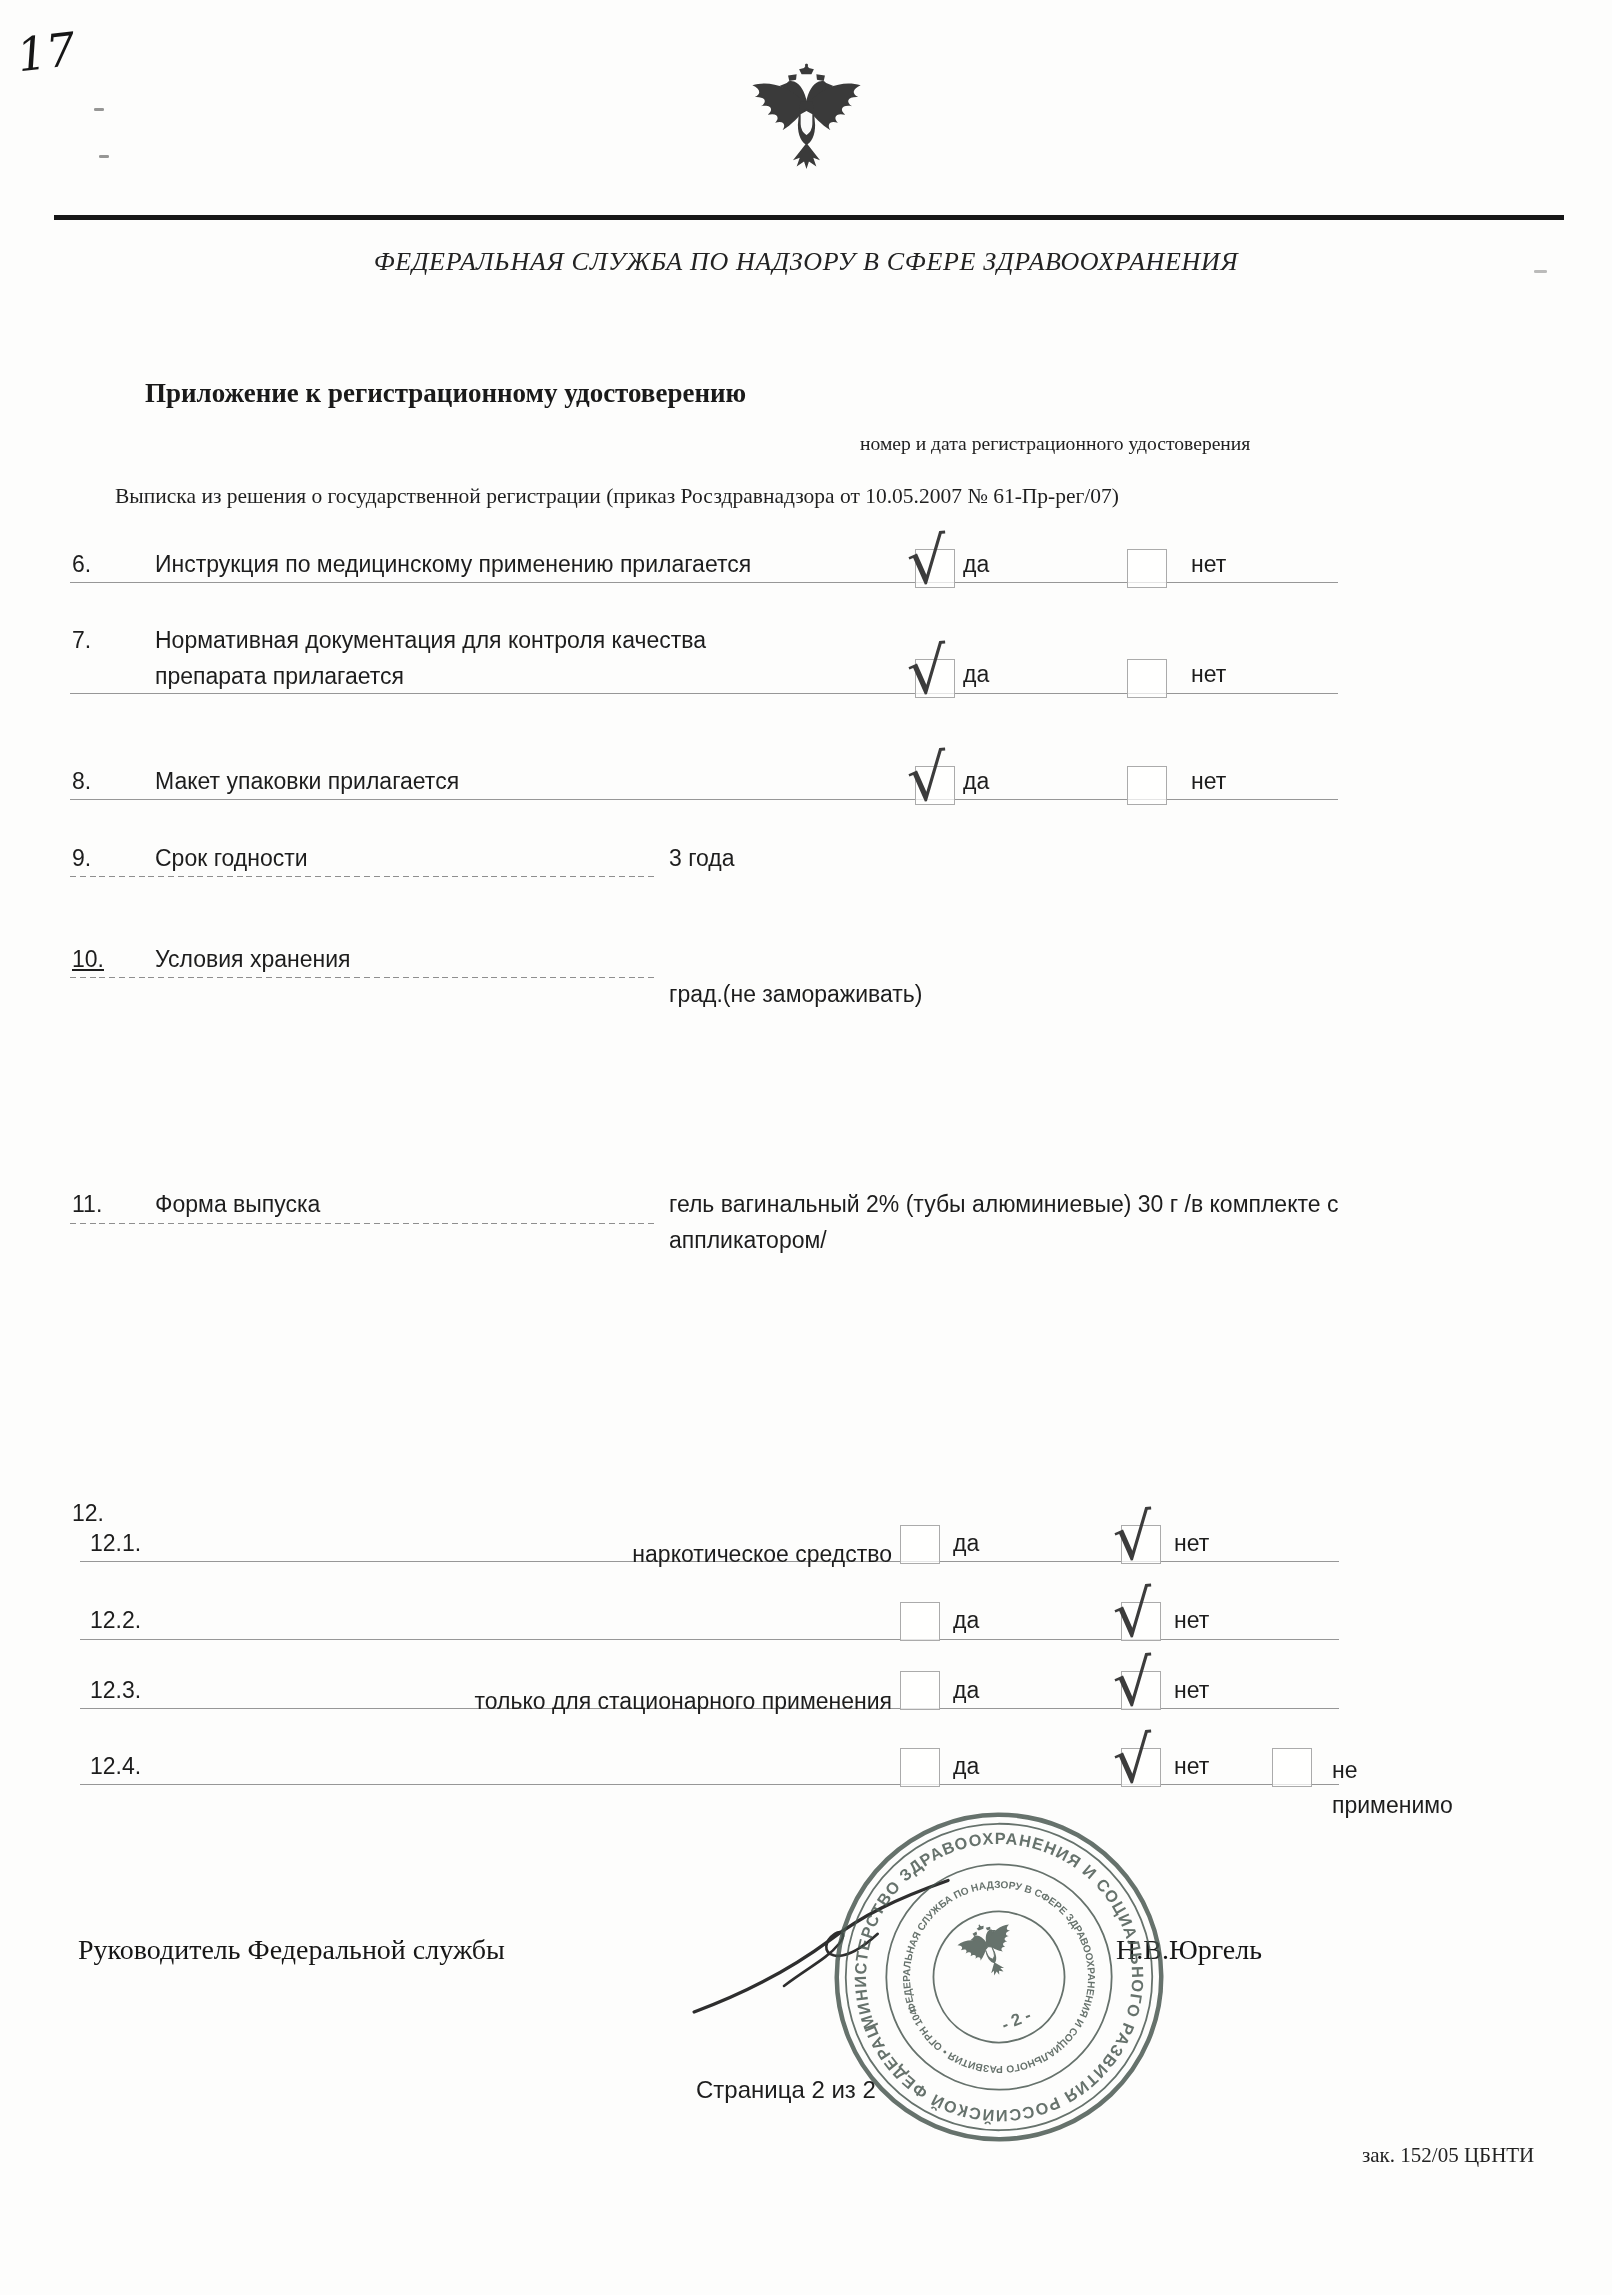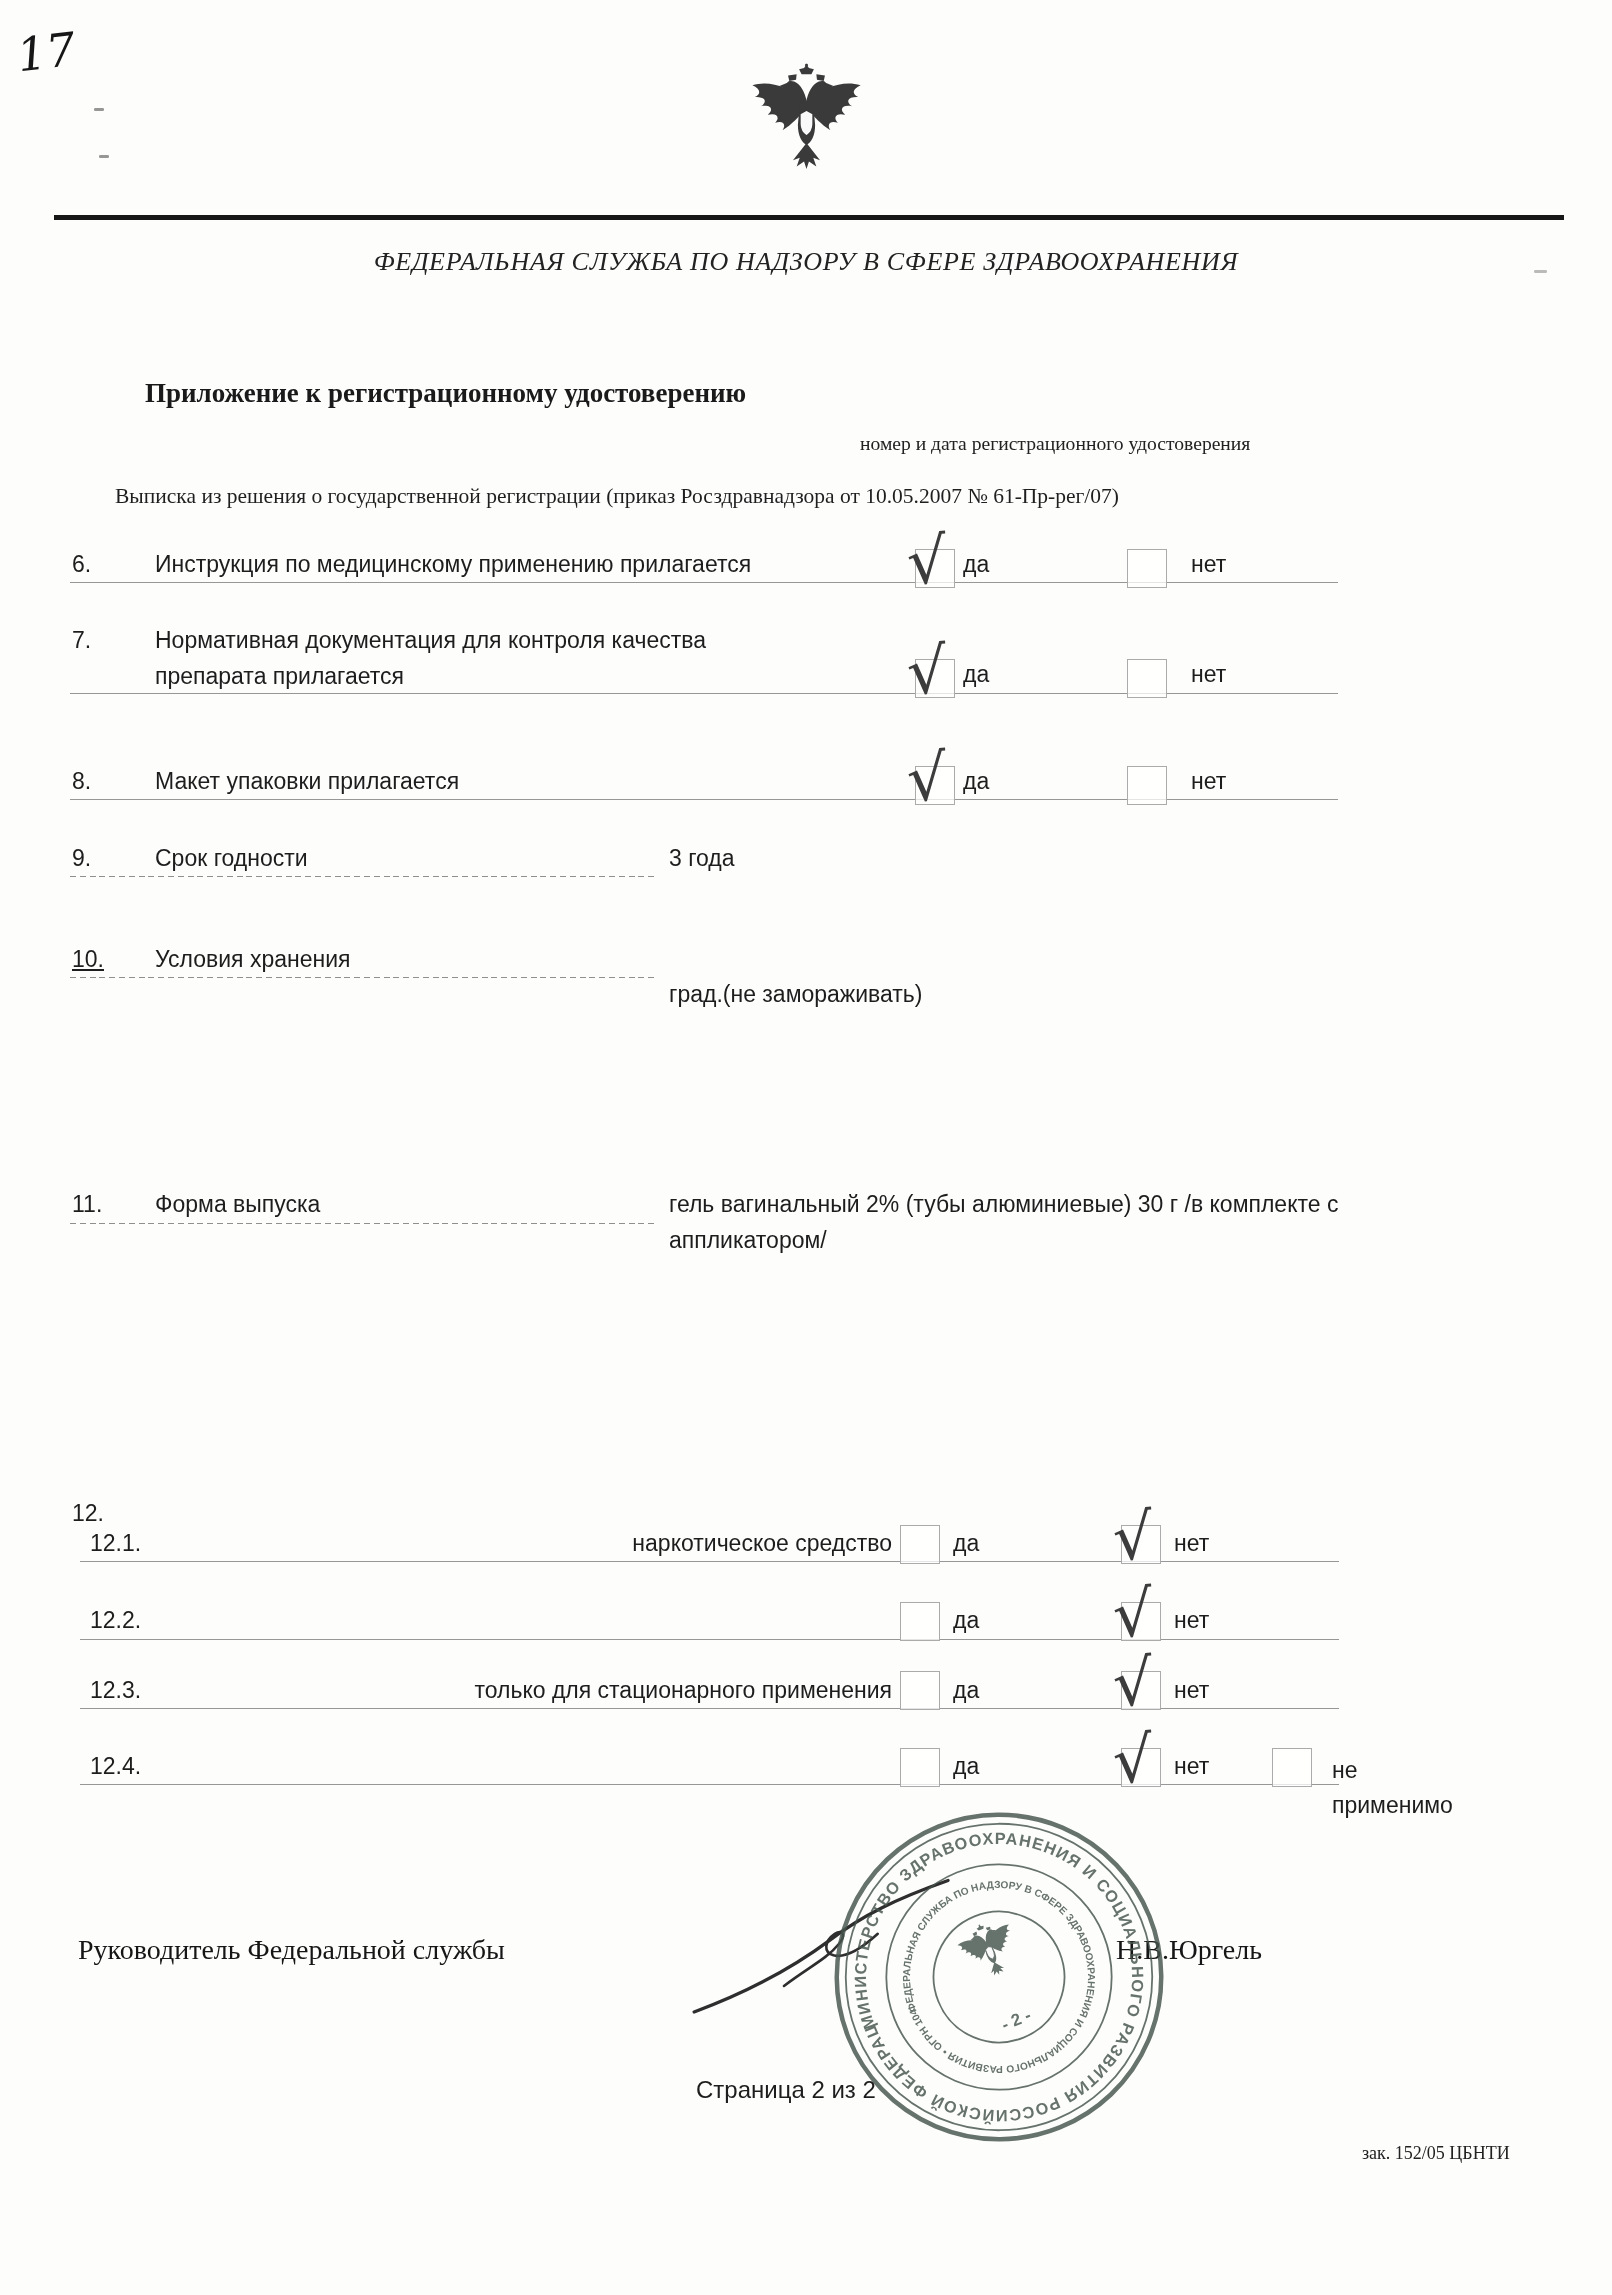--- a/index.html
+++ b/index.html
@@ -32,21 +32,21 @@
     font-family:"Liberation Serif", serif; font-size:31px; color:#1a1a1a;
     border-bottom:2.6px solid #2a2a2a; padding:0 6.5px 3.9px 2.6px; }
   .certcap { position:absolute; left:860px; top:433px;
     font-family:"Liberation Serif", serif; font-size:19.6px; color:#222; }
   .extract { position:absolute; left:115px; top:484px;
     font-family:"Liberation Serif", serif; font-size:21.5px; color:#1f1f1f; }
 
   .num  { position:absolute; font-size:23px; color:#1d1d1d; }
   .lbl  { position:absolute; font-size:23px; color:#1d1d1d; white-space:nowrap; }
   .val  { position:absolute; font-size:23px; color:#1d1d1d; white-space:nowrap; }
-  .rlbl { position:absolute; font-size:23px; color:#1d1d1d; left:326px; width:566px; text-align:right; white-space:nowrap; overflow:visible; }
+  .rlbl { position:absolute; font-size:23px; color:#1d1d1d; left:326px; width:566px; text-align:right; white-space:nowrap; overflow:visible;margin-top:11px; }
 
   .hline { position:absolute; height:1.3px; background:#979797; }
   .hline.leader {
     background:repeating-linear-gradient(90deg,#8f8f8f 0 5.9px, transparent 5.9px 9.8px);
   }
 
   .checkbox {
     position:absolute; width:40px; height:39px;
     border:1.3px solid #ababab; background:rgba(255,255,255,.75);
   }
@@ -64,21 +64,21 @@
     font-family:"Liberation Serif", serif; font-size:28px; color:#161616; }
   .sigstroke { position:absolute; left:685px; top:1866px; }
 
   .stamp { position:absolute; left:830px; top:1808px; width:338px; height:338px;
     transform:rotate(-22deg); opacity:.82; color:#46544d; }
   .ring { fill:none; stroke:#46544d; }
   .stxt { fill:#46544d; font-family:"Liberation Sans", sans-serif; font-weight:700; }
 
   .pagelabel { position:absolute; left:696px; top:2076px; font-size:24px; color:#1d1d1d; }
   .orderref  { position:absolute; left:1362px; top:2143px;
-    font-family:"Liberation Serif", serif; font-size:18px; color:#222; }
+    font-family:"Liberation Serif", serif; font-size:21px; color:#222; }
 
   .defsonly { position:absolute; width:0; height:0; overflow:hidden; }
 </style>
 </head>
 <body>
 
 <div class="page">
 
   <svg class="defsonly" aria-hidden="true">
     <defs>

